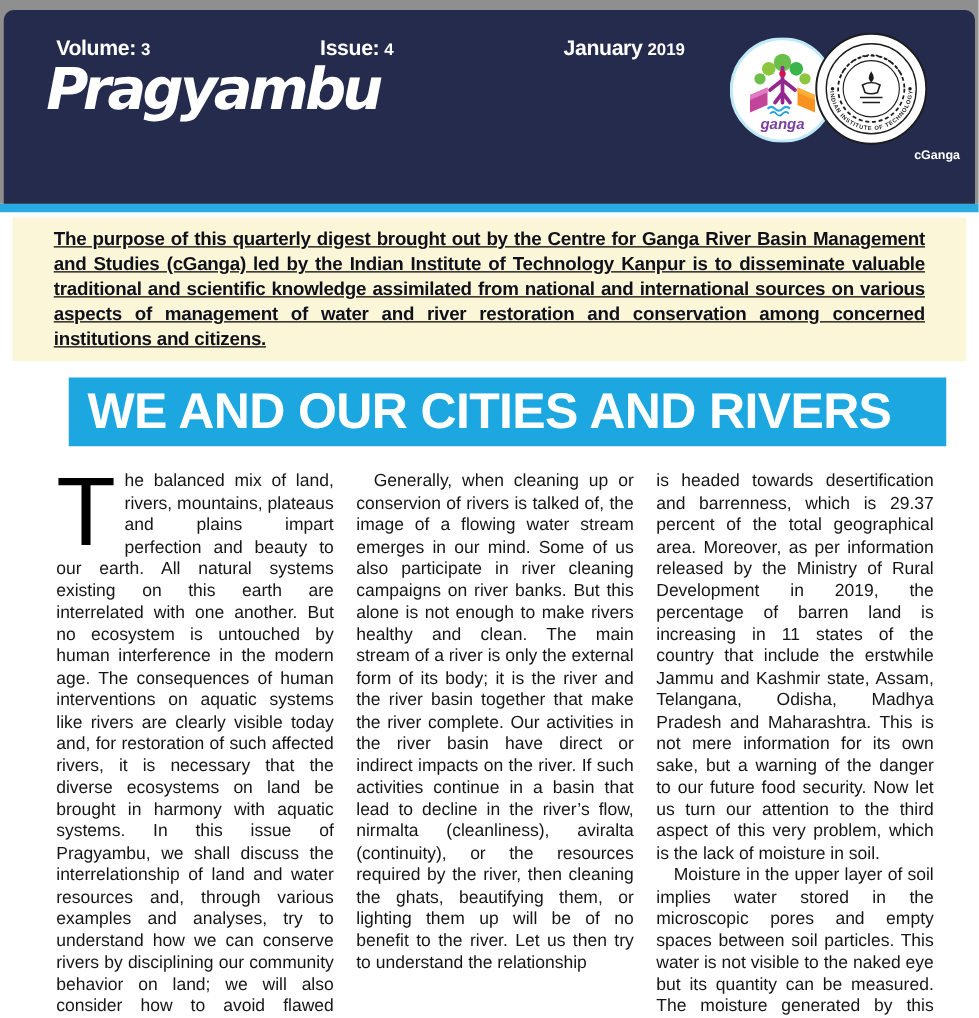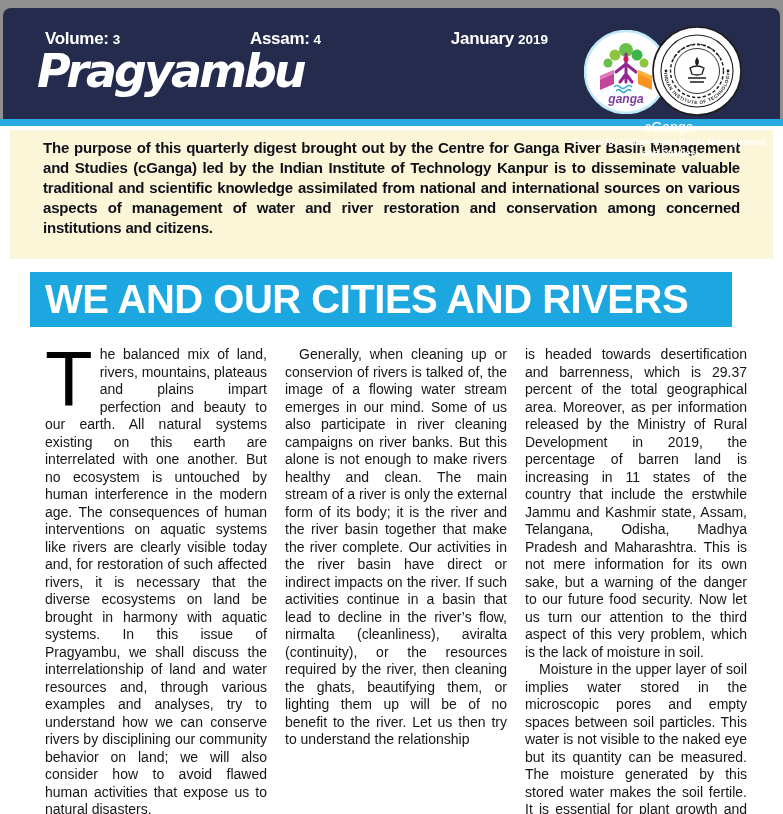--- a/index.html
+++ b/index.html
@@ -4,44 +4,44 @@
 <style>
   :root{
     --navy:#242b4d; --cyan:#29abe2; --banner_blue:#1ca7e0;
     --cream:#fcf6d9; --edge_gray:#8f8f8f; --ink:#151515;
   }
   *{box-sizing:border-box; margin:0; padding:0;}
   html,body{width:783px; height:814px; overflow:hidden; background:#fff;
     font-family:"Liberation Sans", sans-serif;}
   
   .header-wrap{background:var(--edge_gray); padding:8px 3px 0 3px;}
-  .masthead{background:var(--navy); height:111px; border-radius:8px 8px 0 0;
+  .masthead{background:var(--navy); height:155px; border-radius:8px 8px 0 0;
     position:relative; color:#fff;}
   .meta-row{position:absolute; left:42px; top:21px; width:503px;
     display:flex; justify-content:space-between; align-items:baseline;}
   .meta-item{display:flex; align-items:baseline; gap:4px;}
   .meta-label{font-weight:bold; font-size:17px; letter-spacing:-0.3px;}
   .meta-value{font-size:13.5px; font-weight:bold; font-family:"Liberation Sans",sans-serif;}
   .masthead-title{position:absolute; left:34px; top:40px;
     font-family:"DejaVu Sans", sans-serif; font-weight:bold; font-style:italic;
     font-size:46px; line-height:1; letter-spacing:-3px; color:#fff;}
   .logo-block{position:absolute; right:12px; top:16px; width:198px; text-align:center;}
   .logo-circles{position:relative; height:94px;}
   .logo-cganga{position:absolute; left:14px; top:6px; z-index:1;}
   .logo-iitk{position:absolute; left:82px; top:2px; z-index:2;}
-  .logo-caption{font-size:14px; font-weight:normal; margin-top:1px;}
+  .logo-caption{font-size:10px; font-weight:bold; margin-top:1px;text-align:right;}
   .logo-orgname{font-size:9.5px; font-weight:bold; line-height:1.15; margin-top:2px;}
   
   .cyan-strip{height:7px; background:var(--cyan);}
   .gap-sm{height:4px; background:#fff;}
-  .purpose-band{margin:0 10px; background:var(--cream); padding:8px 33px 21px 33px;}
+  .purpose-band{margin:0 10px; background:var(--cream); padding:8px 33px 7px 33px;text-decoration:underline;}
   .purpose-text{font-size:15px; font-weight:bold; line-height:20px;
     text-align:justify; color:#10101a; letter-spacing:-0.2px;}
   .gap-md{height:13px; background:#fff;}
-  .banner{margin-left:30px; width:702px; height:55px; background:var(--banner_blue);
+  .banner{margin-left:55px; width:702px; height:55px; background:var(--banner_blue);
     display:flex; align-items:center; padding-left:15px;}
   .banner-title{color:#fff; font-weight:bold; font-size:40px; letter-spacing:-0.5px;
     white-space:nowrap;}
   
   .article{display:flex; gap:18px; margin:19px 38px 0 45px;}
   .col{width:222px; flex:none;}
   .col p{font-size:14px; line-height:17.5px; text-align:justify; color:var(--ink);}
   .col p.indent{text-indent:14px;}
   .dropcap{float:left; font-size:78px; line-height:62px; height:68px;
     padding:2px 7px 0 0; font-weight:400; color:#000;
@@ -52,21 +52,21 @@
 <body>
 
 <div class="header-wrap">
   <div class="masthead">
     <div class="meta-row">
       <div class="meta-item">
         <span class="meta-label">Volume:</span>
         <span class="meta-value">3</span>
       </div>
       <div class="meta-item">
-        <span class="meta-label">Assam:</span>
+        <span class="meta-label">Issue:</span>
         <span class="meta-value">4</span>
       </div>
       <div class="meta-item">
         <span class="meta-label">January</span>
         <span class="meta-value">2019</span>
       </div>
     </div>
     <div class="masthead-title">Pragyambu</div>
 
     <div class="logo-block">
@@ -111,21 +111,20 @@
           <path d="M38 42 q7 -4 14 0 l-2 6 q-5 2 -10 0 Z" class="lw" stroke-width="1.3"></path>
           <path d="M36 52 h18 M38 56 h14" class="lw" stroke-width="1.3"></path>
           <circle cx="14" cy="45" r="1.4" fill="#1d1d1d"></circle>
           <circle cx="76" cy="45" r="1.4" fill="#1d1d1d"></circle>
           <text font-size="4.6" fill="#1d1d1d" font-weight="bold" letter-spacing="0.6">
             <textPath href="#arcBottom" startOffset="2%">INDIAN INSTITUTE OF TECHNOLOGY KANPUR</textPath>
           </text>
         </svg>
       </div>
       <div class="logo-caption">cGanga</div>
-      <div class="logo-orgname">Centre for Ganga River Basin Management and Studies</div>
     </div>
   </div>
 </div>
 
 <div class="cyan-strip"></div>
 <div class="gap-sm"></div>
 
 <div class="purpose-band">
   <p class="purpose-text">The purpose of this quarterly digest brought out by the Centre for Ganga River Basin Management and Studies (cGanga) led by the Indian Institute of Technology Kanpur is to disseminate valuable traditional and scientific knowledge assimilated from national and international sources on various aspects of management of water and river restoration and conservation among concerned institutions and citizens.</p>
 </div>

